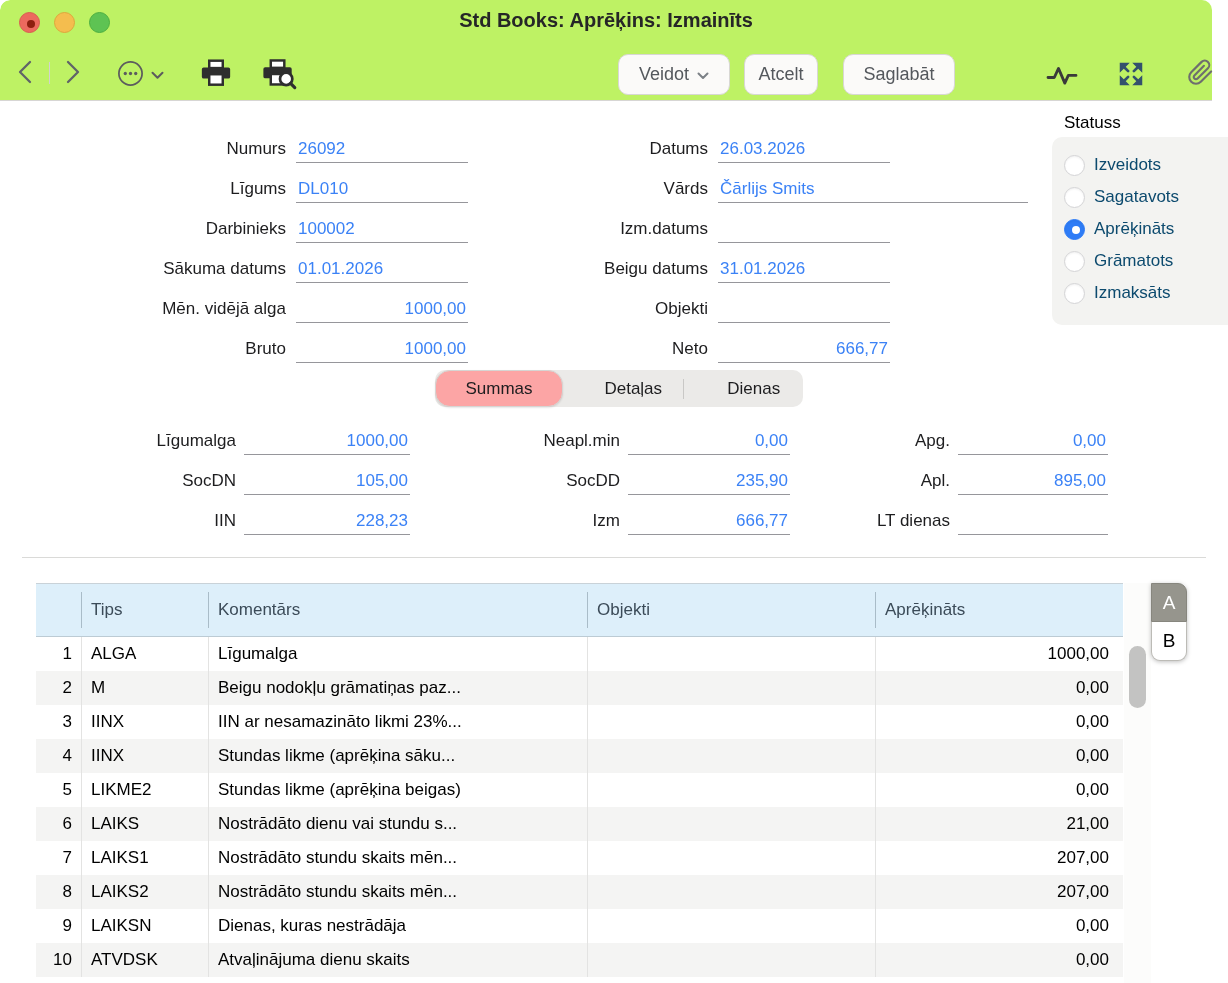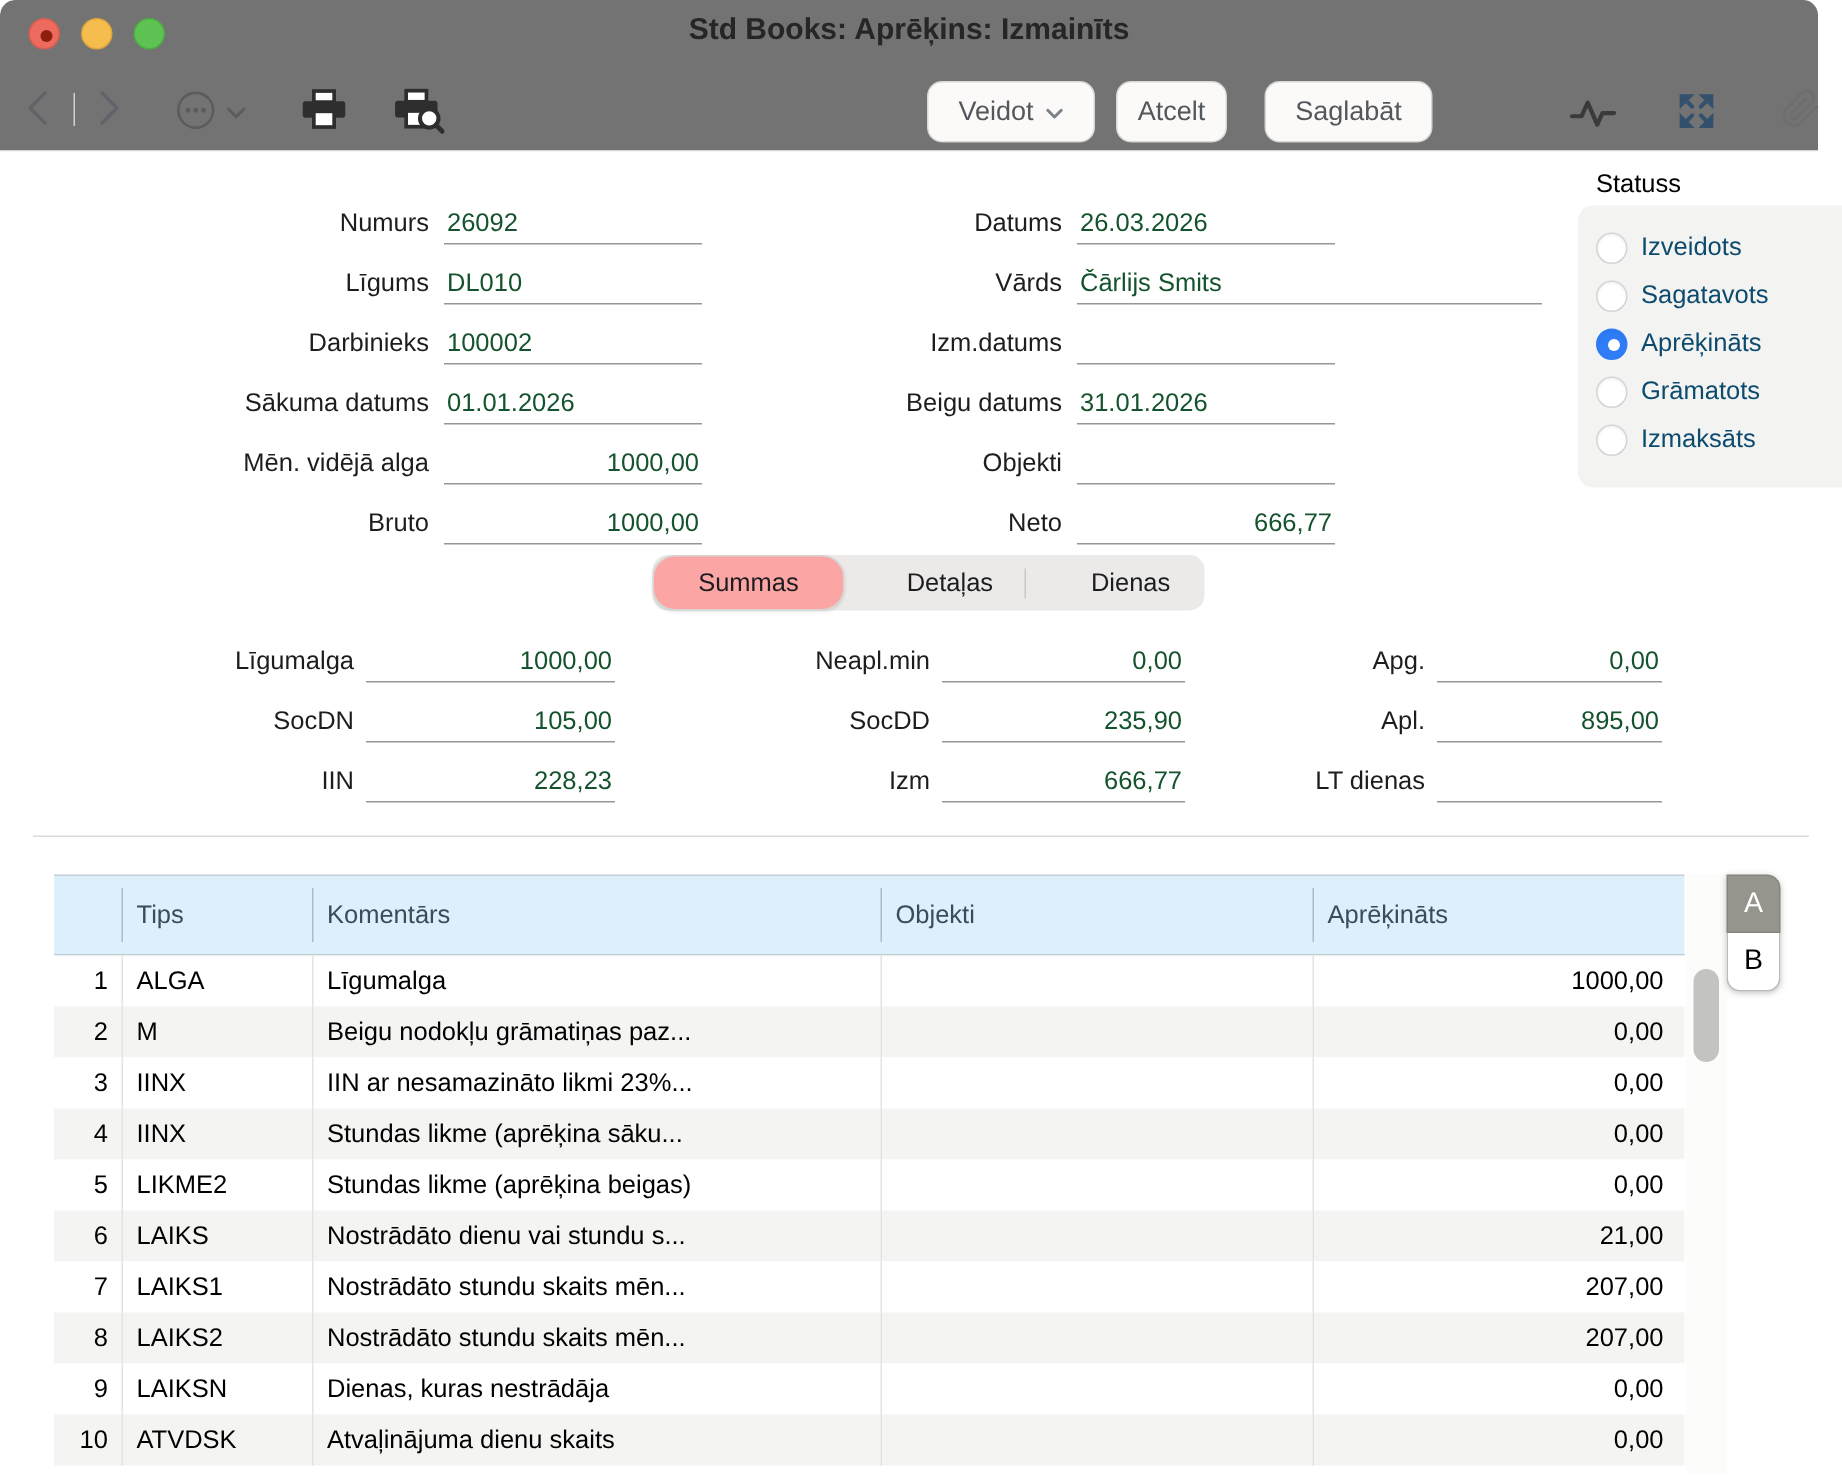--- a/index.html
+++ b/index.html
@@ -1,21 +1,21 @@
 <!DOCTYPE html>
 <html><head>
 <meta charset="utf-8">
 <style>
   * { box-sizing: border-box; }
   html,body { margin:0; padding:0; background:#fff; }
   body { width:1228px; height:983px; font-family:"Liberation Sans", sans-serif; overflow:hidden; }
   .window { position:relative; width:1228px; height:983px; background:#ffffff; border-radius:10px 10px 0 0; overflow:hidden; }
 
   
-  .chrome { position:absolute; top:0; left:0; right:16px; height:101px; background:#737373; border-bottom:1px solid #d7d6d4; border-radius:10px 10px 0 0; }
+  .chrome { position:absolute; top:0; left:0; right:16px; height:101px; background:#bef264; border-bottom:1px solid #d7d6d4; border-radius:10px 10px 0 0; }
   .traffic { position:absolute; top:12px; left:19px; display:flex; gap:14px; }
   .light { width:21px; height:21px; border-radius:50%; position:relative; }
   .light.red { background:#ec6a5e; border:1px solid #d95d50; }
   .light.red::after { content:""; position:absolute; left:6.5px; top:6.5px; width:8px; height:8px; border-radius:50%; background:#8e1f0f; }
   .light.yellow { background:#f4bd4e; border:1px solid #dfa63c; }
   .light.green { background:#5ec353; border:1px solid #4caf41; }
   .titlebar-title { position:absolute; top:9px; left:0; width:100%; text-align:center; font-size:20px; font-weight:bold; color:#262627; }
 
   .icon-btn { position:absolute; background:none; border:none; padding:0; cursor:default; display:flex; align-items:center; justify-content:center; }
   .nav-divider { position:absolute; left:49px; top:62px; width:1px; height:22px; background:#d2d1cf; }
@@ -26,21 +26,21 @@
   .tbtn-saglabat { left:843px; width:112px; }
 
   
   .fgroup { position:absolute; }
   .fgroup-left { left:28px; top:123px; width:470px; }
   .fgroup-right { left:558px; top:123px; width:480px; }
   .frow { display:flex; align-items:flex-end; height:40px; }
   .flabel { text-align:right; font-size:17px; color:#1d1d1f; padding-bottom:4px; white-space:nowrap; }
   .fgroup-left .flabel { width:258px; }
   .fgroup-right .flabel { width:150px; }
-  .finput { margin-left:10px; width:172px; border:none; border-bottom:1px solid #96969b; background:transparent; font-family:inherit; font-size:17px; color:#14532d; padding:0 2px 3px 2px; outline:none; }
+  .finput { margin-left:10px; width:172px; border:none; border-bottom:1px solid #96969b; background:transparent; font-family:inherit; font-size:17px; color:#3b82f6; padding:0 2px 3px 2px; outline:none; }
   .finput.wide { width:310px; }
   .finput.right { text-align:right; }
 
   
   .status-title { position:absolute; left:1064px; top:113px; font-size:17px; color:#000; }
   .status-panel { position:absolute; left:1052px; top:137px; width:190px; height:188px; background:#f3f3f1; border-radius:10px; padding:12px 0 0 12px; }
   .radio-row { display:flex; align-items:center; height:32px; gap:9px; }
   .radio { width:21px; height:21px; border-radius:50%; background:#ffffff; border:1px solid #d4d4d6; box-shadow:inset 0 1px 2px rgba(0,0,0,0.06); flex:0 0 auto; position:relative; }
   .radio.selected { background:#2e7cf6; border:1px solid #2e7cf6; }
   .radio.selected::after { content:""; position:absolute; left:6.5px; top:6.5px; width:8px; height:8px; border-radius:50%; background:#fff; }

